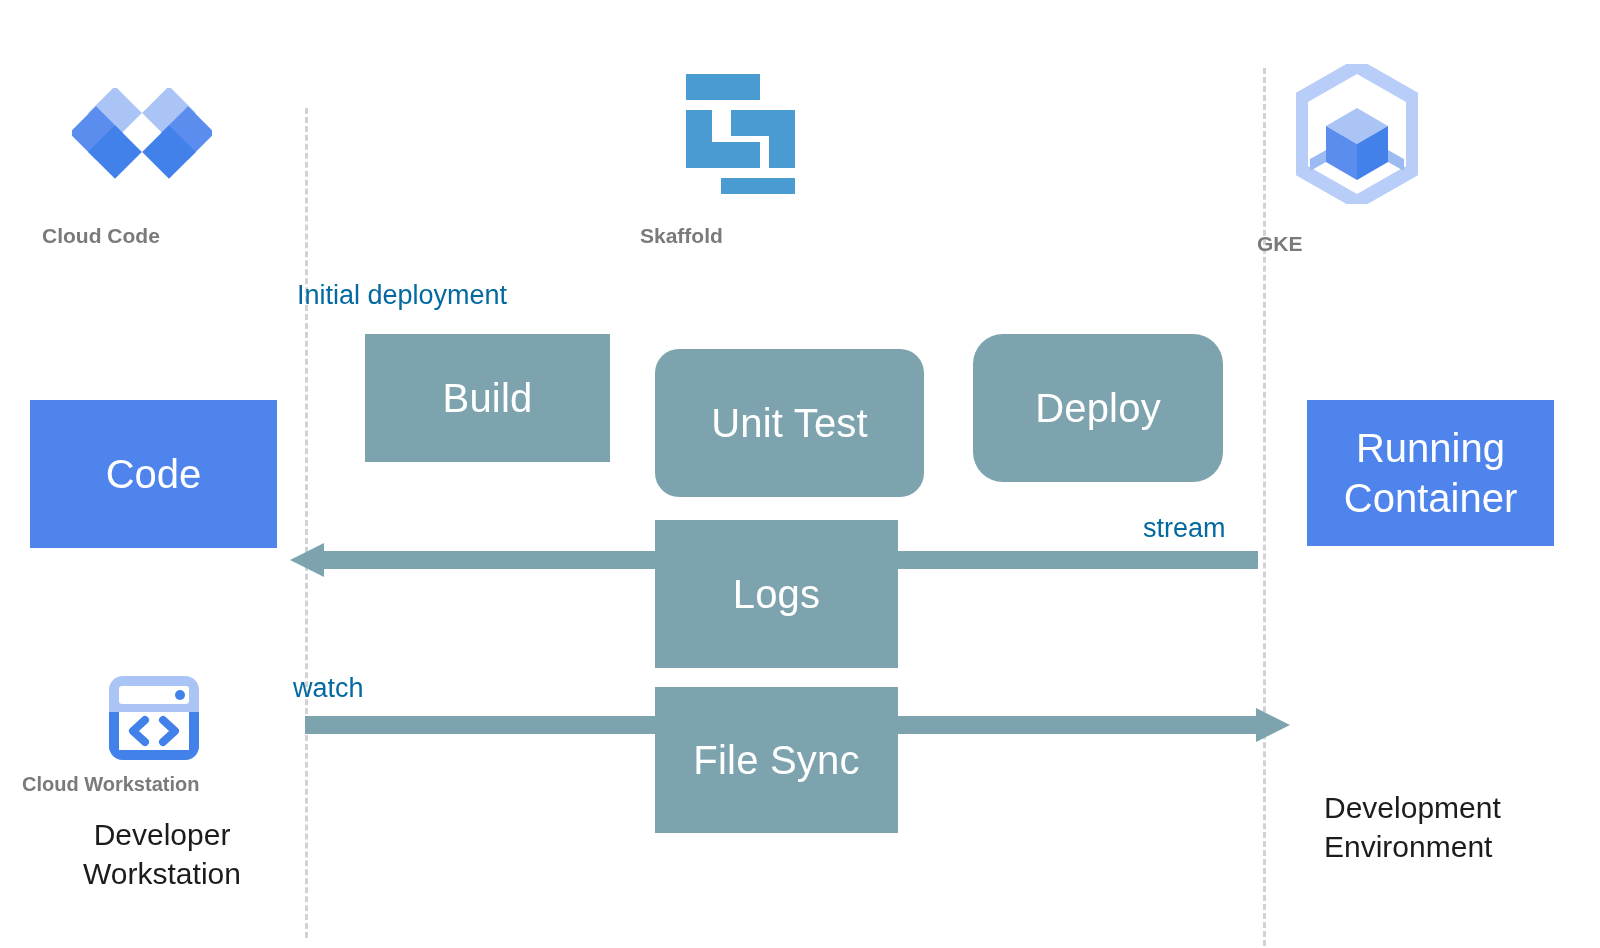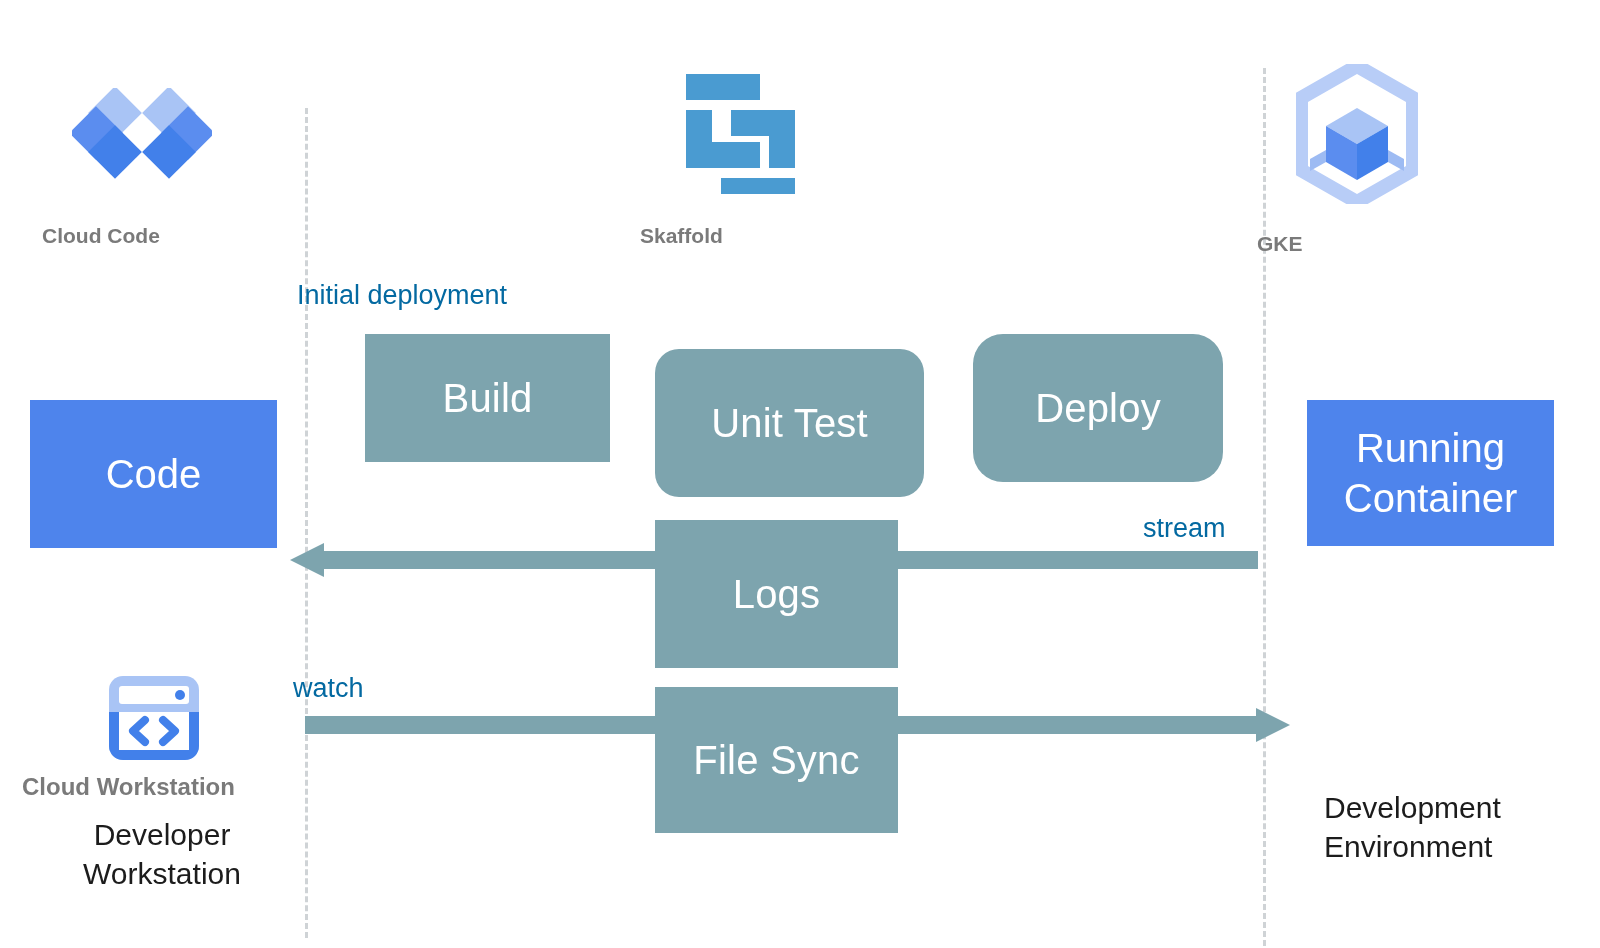--- a/index.html
+++ b/index.html
@@ -92,21 +92,21 @@
     white-space: nowrap;
     text-align: left;
   }
   #logo-cloudcode      { left: 72px;  top: 88px;  width: 140px; height: 108px; }
   #cap-cloudcode       { left: 42px;  top: 224px; width: 200px; }
   #logo-skaffold       { left: 683px; top: 72px;  width: 115px; height: 122px; }
   #cap-skaffold        { left: 640px; top: 224px; width: 200px; }
   #logo-gke            { left: 1296px;top: 64px;  width: 122px; height: 140px; }
   #cap-gke             { left: 1257px;top: 232px; width: 200px; }
   #logo-workstation    { left: 105px; top: 672px; width: 98px;  height: 92px; }
-  #cap-workstation     { left: 22px;  top: 773px; width: 280px; font-size: 24px; }
+  #cap-workstation     { left: 22px;  top: 773px; width: 280px; font-size: 20px; }
 
   
   .zone-caption {
     position: absolute;
     font-size: 30px;
     color: #1c1c1c;
     line-height: 1.3;
     white-space: pre-line;
   }
   #zone-developer { left: 22px;   top: 815px; width: 280px; text-align: center; }

